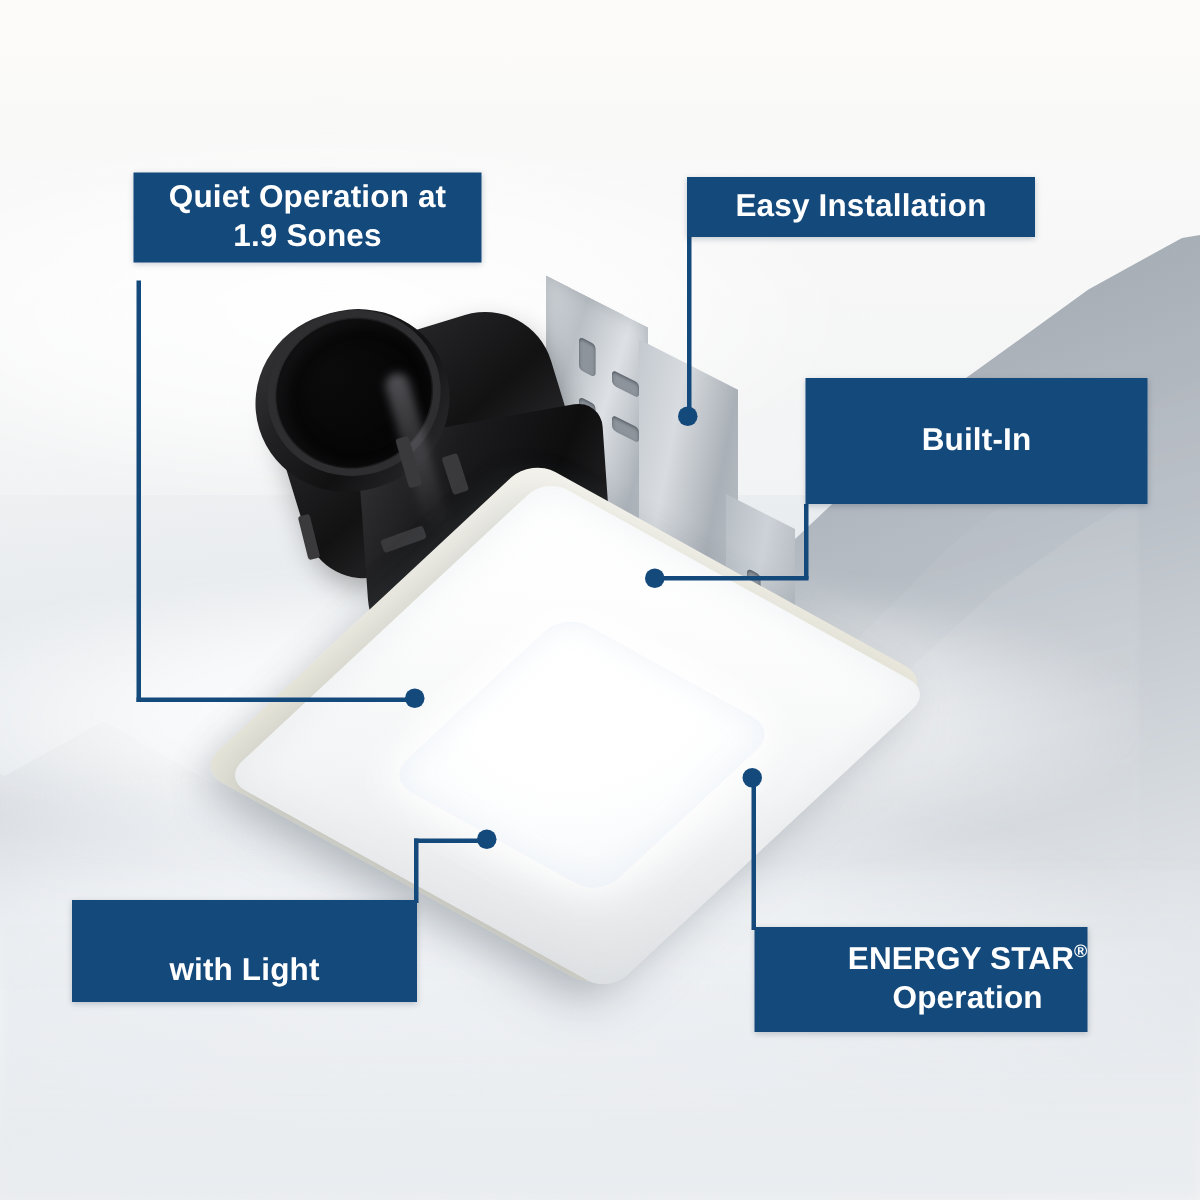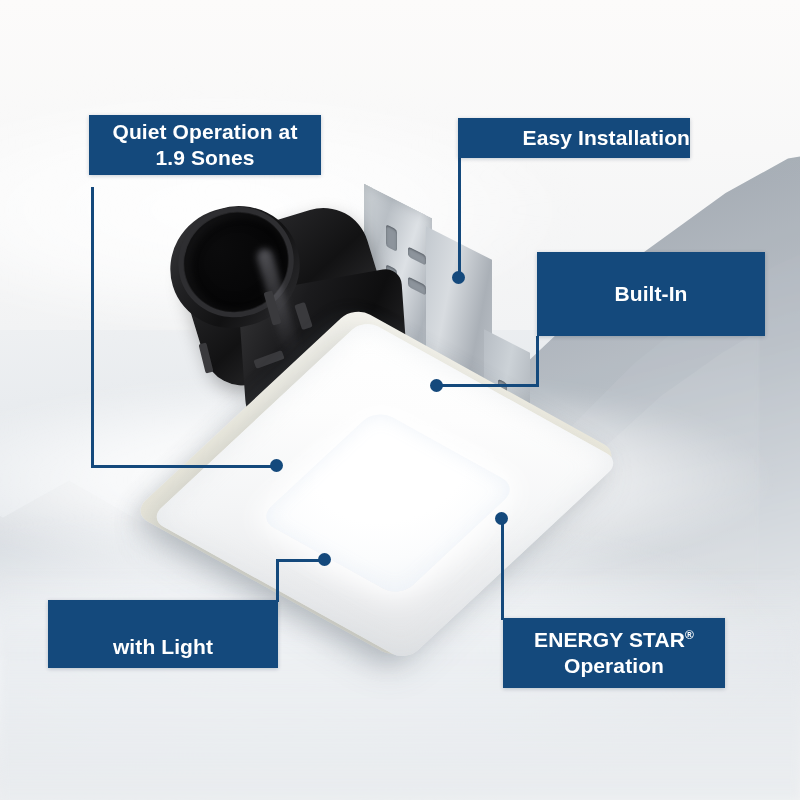--- a/index.html
+++ b/index.html
@@ -192,24 +192,24 @@
     background:#14497c;
     color:#ffffff;
     font-weight:bold;
     text-align:center;
     line-height:1.22;
     display:flex;align-items:center;justify-content:center;
     letter-spacing:.1px;
     box-shadow:0 1px 4px rgba(10,38,66,.22);
   }
   .c-quiet   {left:89px; top:115px; width:232px;height:60px;font-size:21px;}
-  .c-easy    {left:458px;top:118px; width:232px;height:40px;font-size:21px;justify-content:flex-end;}
+  .c-easy    {left:458px;top:118px; width:232px;height:40px;font-size:21px;}
   .c-humid   {left:537px;top:252px; width:228px;height:84px;font-size:21px;}
   .c-seam    {left:48px; top:600px; width:230px;height:68px;font-size:21px;}
-  .c-estar   {left:503px;top:618px; width:222px;height:70px;font-size:21px;}
+  .c-estar   {left:503px;top:618px; width:222px;height:70px;font-size:21px;justify-content:flex-end;}
   .reg{font-size:12px;vertical-align:super;line-height:0;}
 
   
   .ln{position:absolute;background:#14497c;}
   .dot{position:absolute;width:13px;height:13px;border-radius:50%;background:#14497c;}
 
   
   .ln-q-v{left:91px;top:187px;width:3px;height:281px;}
   .ln-q-h{left:91px;top:465px;width:186px;height:3px;}
   .dot-q{left:270px;top:459px;}

